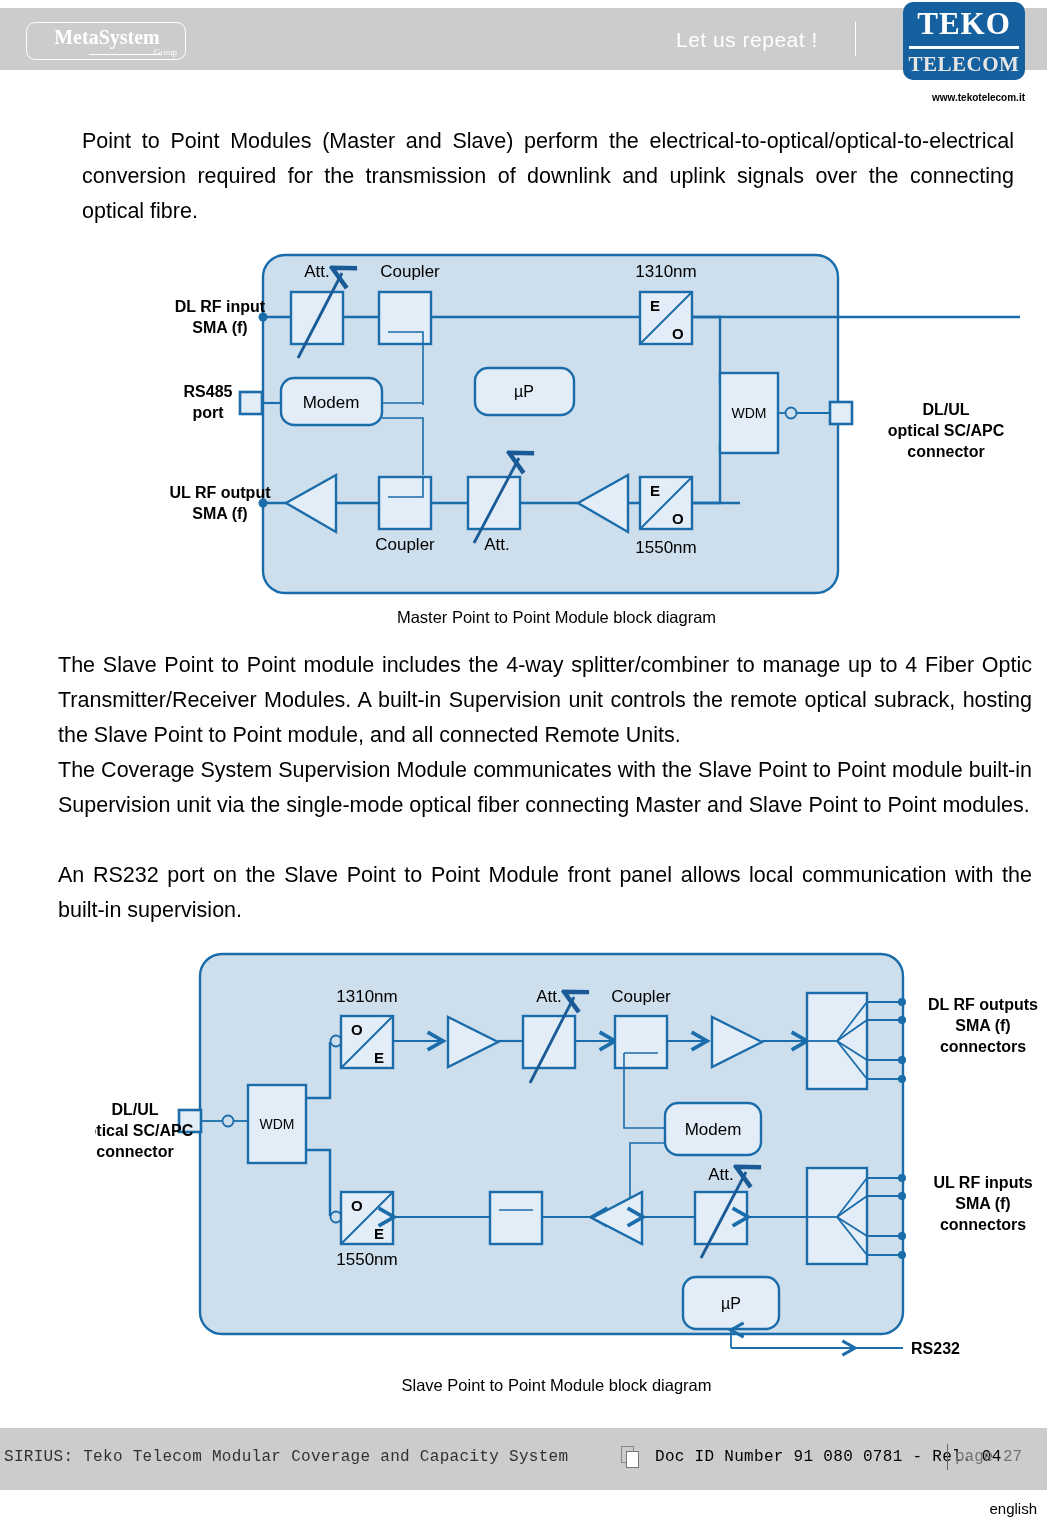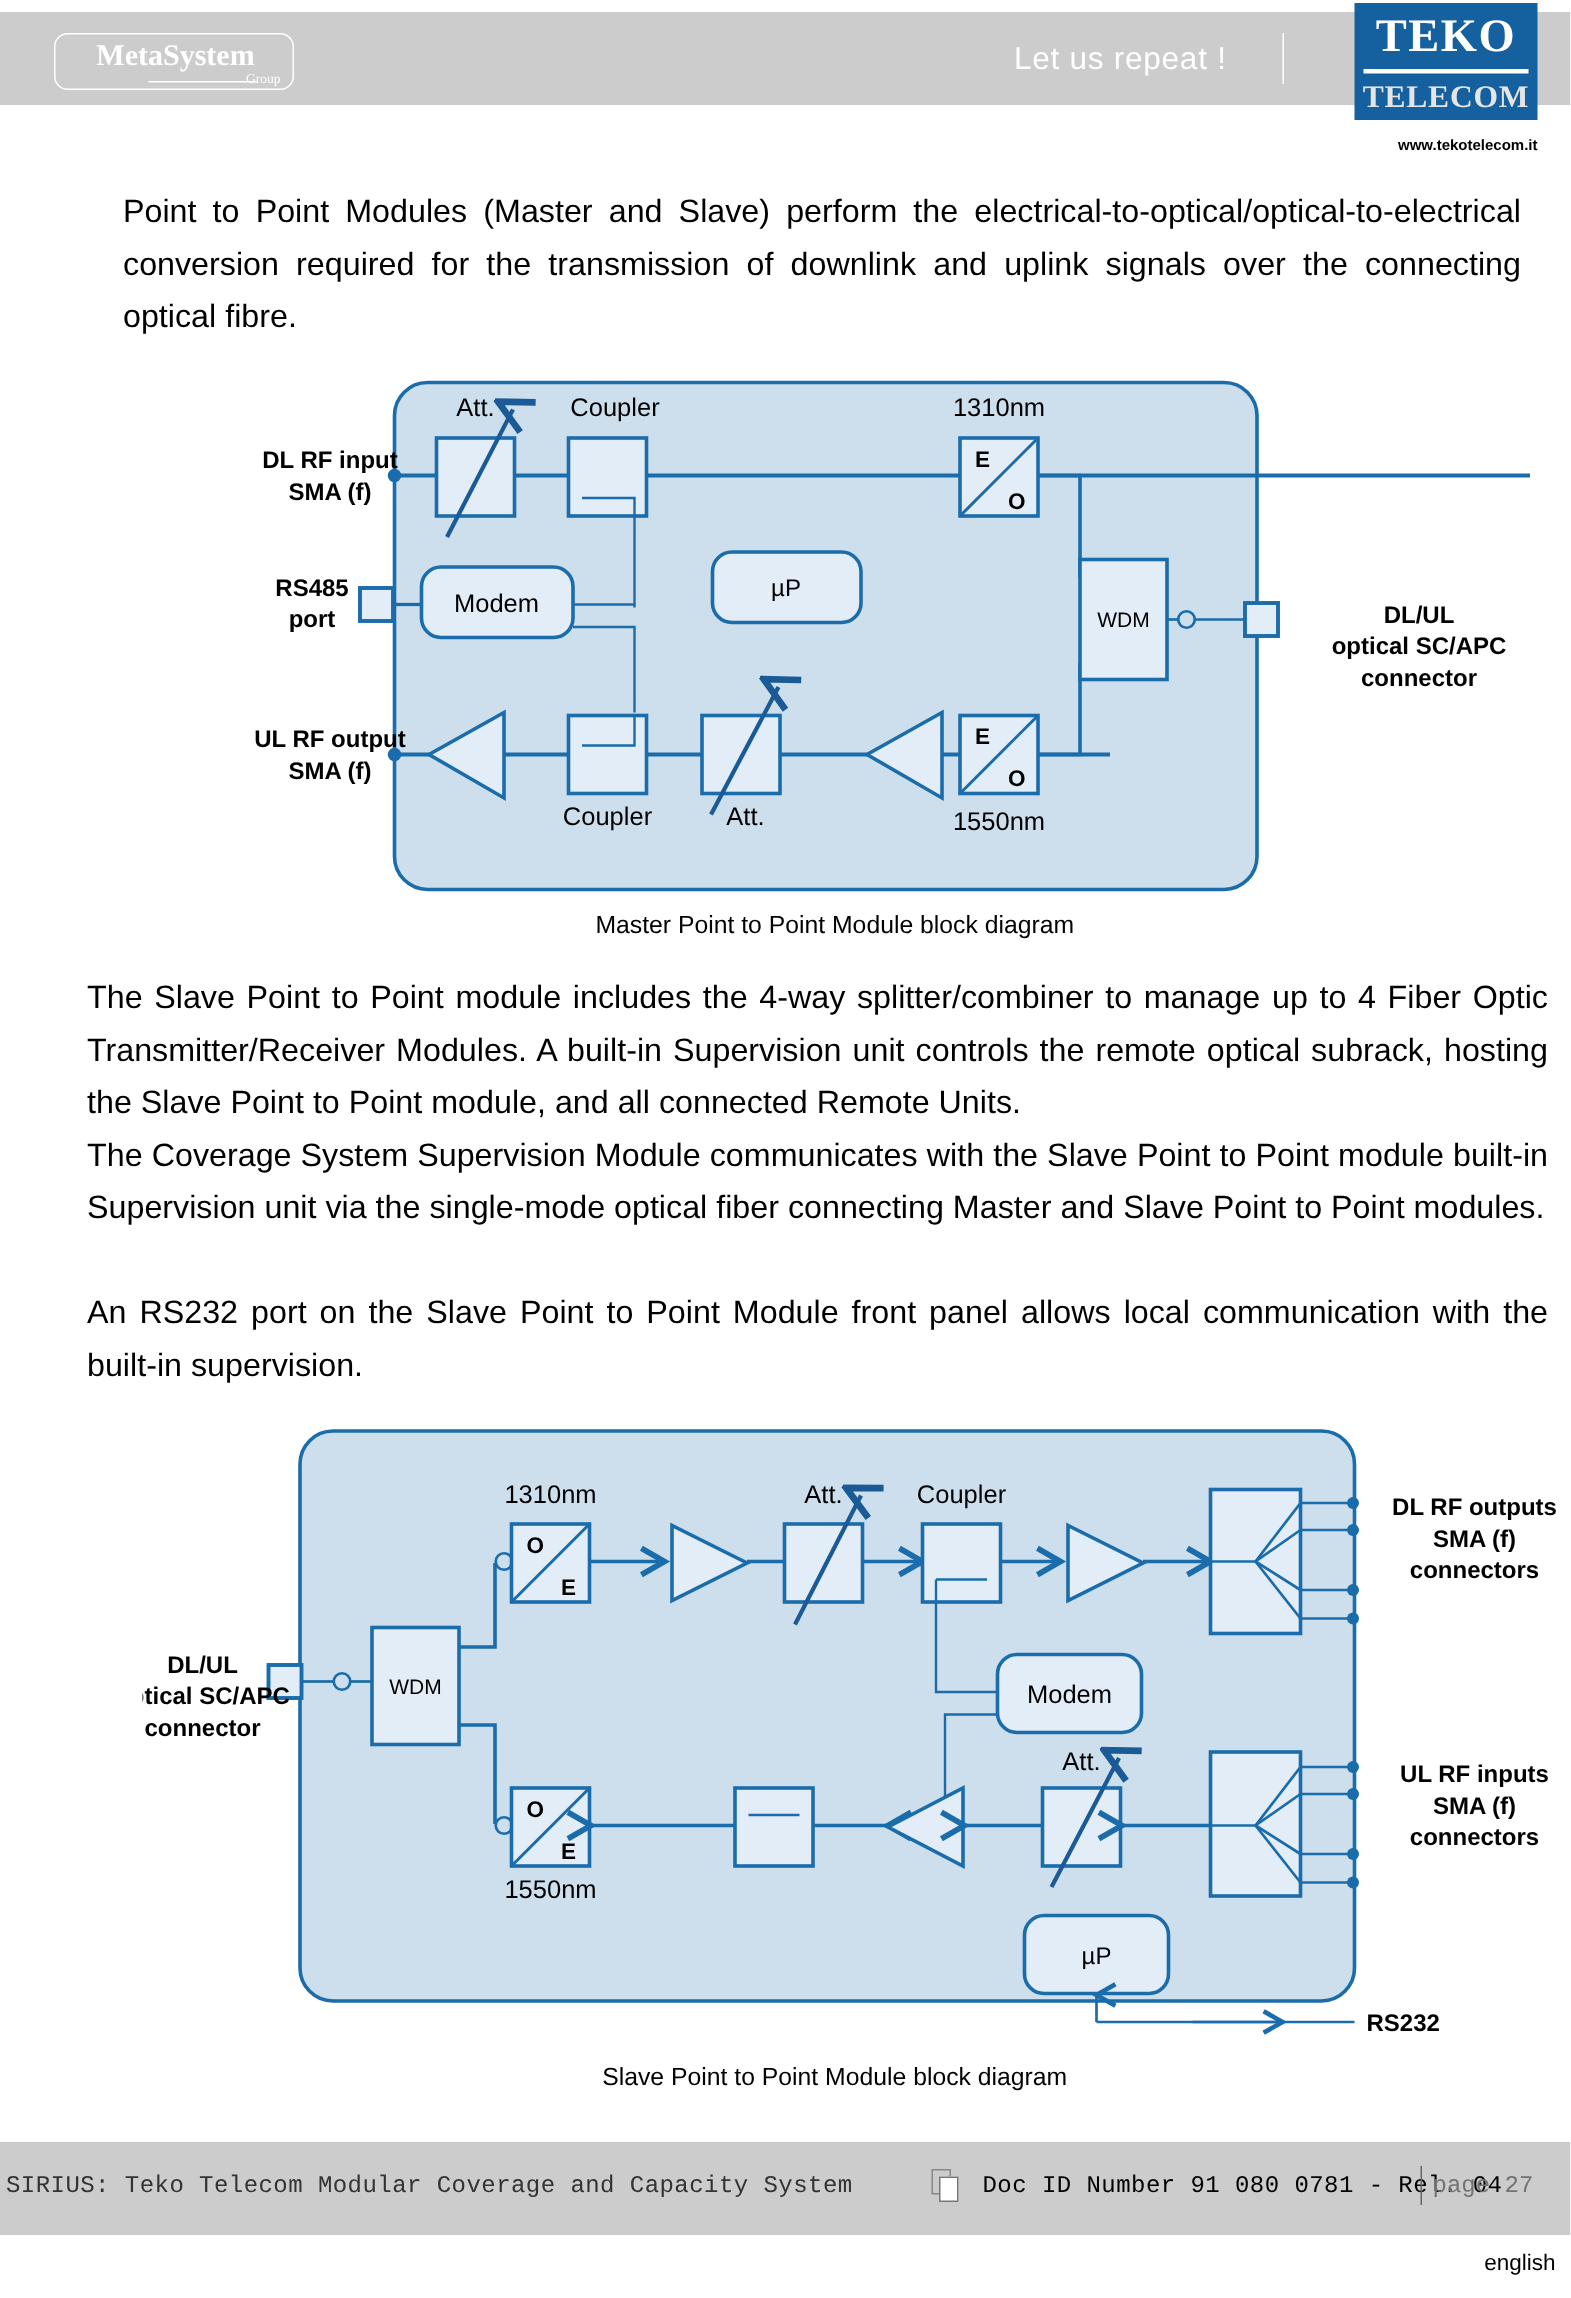--- a/index.html
+++ b/index.html
@@ -18,21 +18,21 @@
 
   
   .header-bar {
     position: absolute;
     left: 0; top: 8px;
     width: 1047px; height: 62px;
     background: #cccccc;
   }
   .metasystem-logo {
     position: absolute;
-    left: 36px; top: 22px;
+    left: 26px; top: 22px;
     width: 160px; height: 38px;
     border: 1.5px solid #ffffff;
     border-radius: 9px;
     box-sizing: border-box;
   }
   .metasystem-word {
     position: absolute;
     left: 0; top: 3px;
     width: 160px;
     text-align: center;
@@ -67,21 +67,21 @@
     position: absolute;
     left: 855px; top: 22px;
     width: 0; height: 34px;
     border-left: 1.5px solid #ffffff;
   }
   .teko-logo {
     position: absolute;
     left: 903px; top: 2px;
     width: 122px; height: 78px;
     background: #15609f;
-    border-radius: 0;
+    border-radius: 10px;
   }
   .teko-top {
     position: absolute;
     left: 0; top: 2px;
     width: 122px; height: 40px;
     display: flex; align-items: center; justify-content: center;
     font-family: "Liberation Serif", serif;
     font-weight: bold;
     font-size: 31px;
     color: #ffffff;

